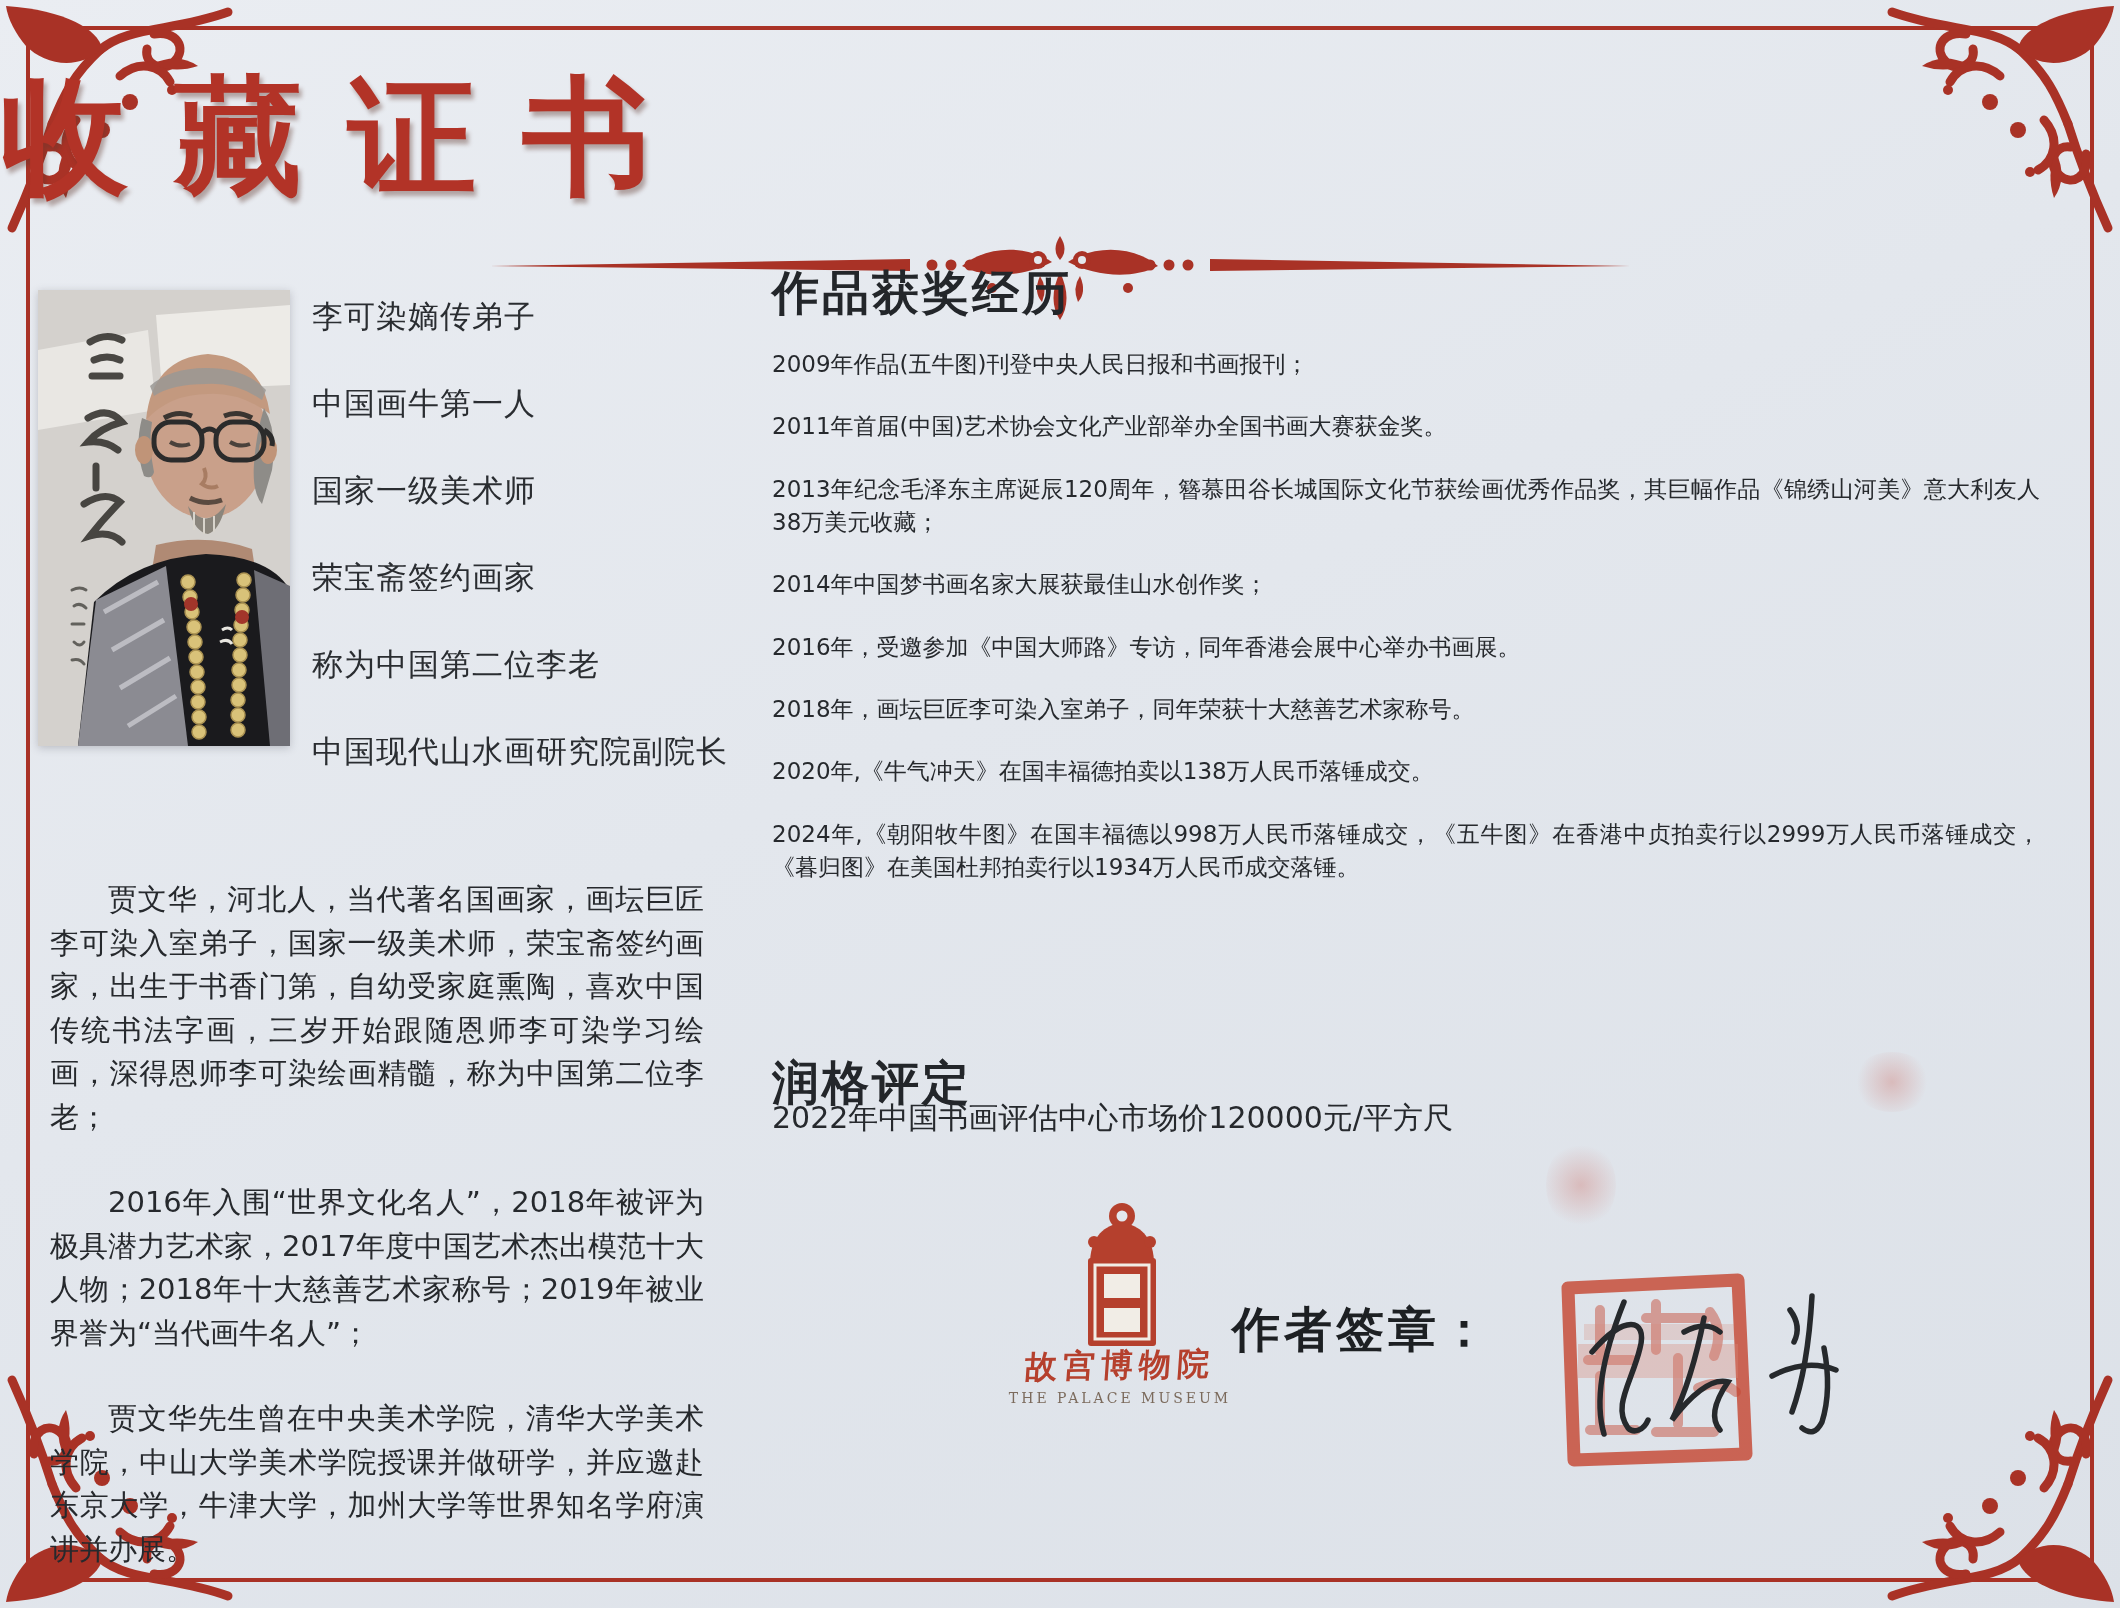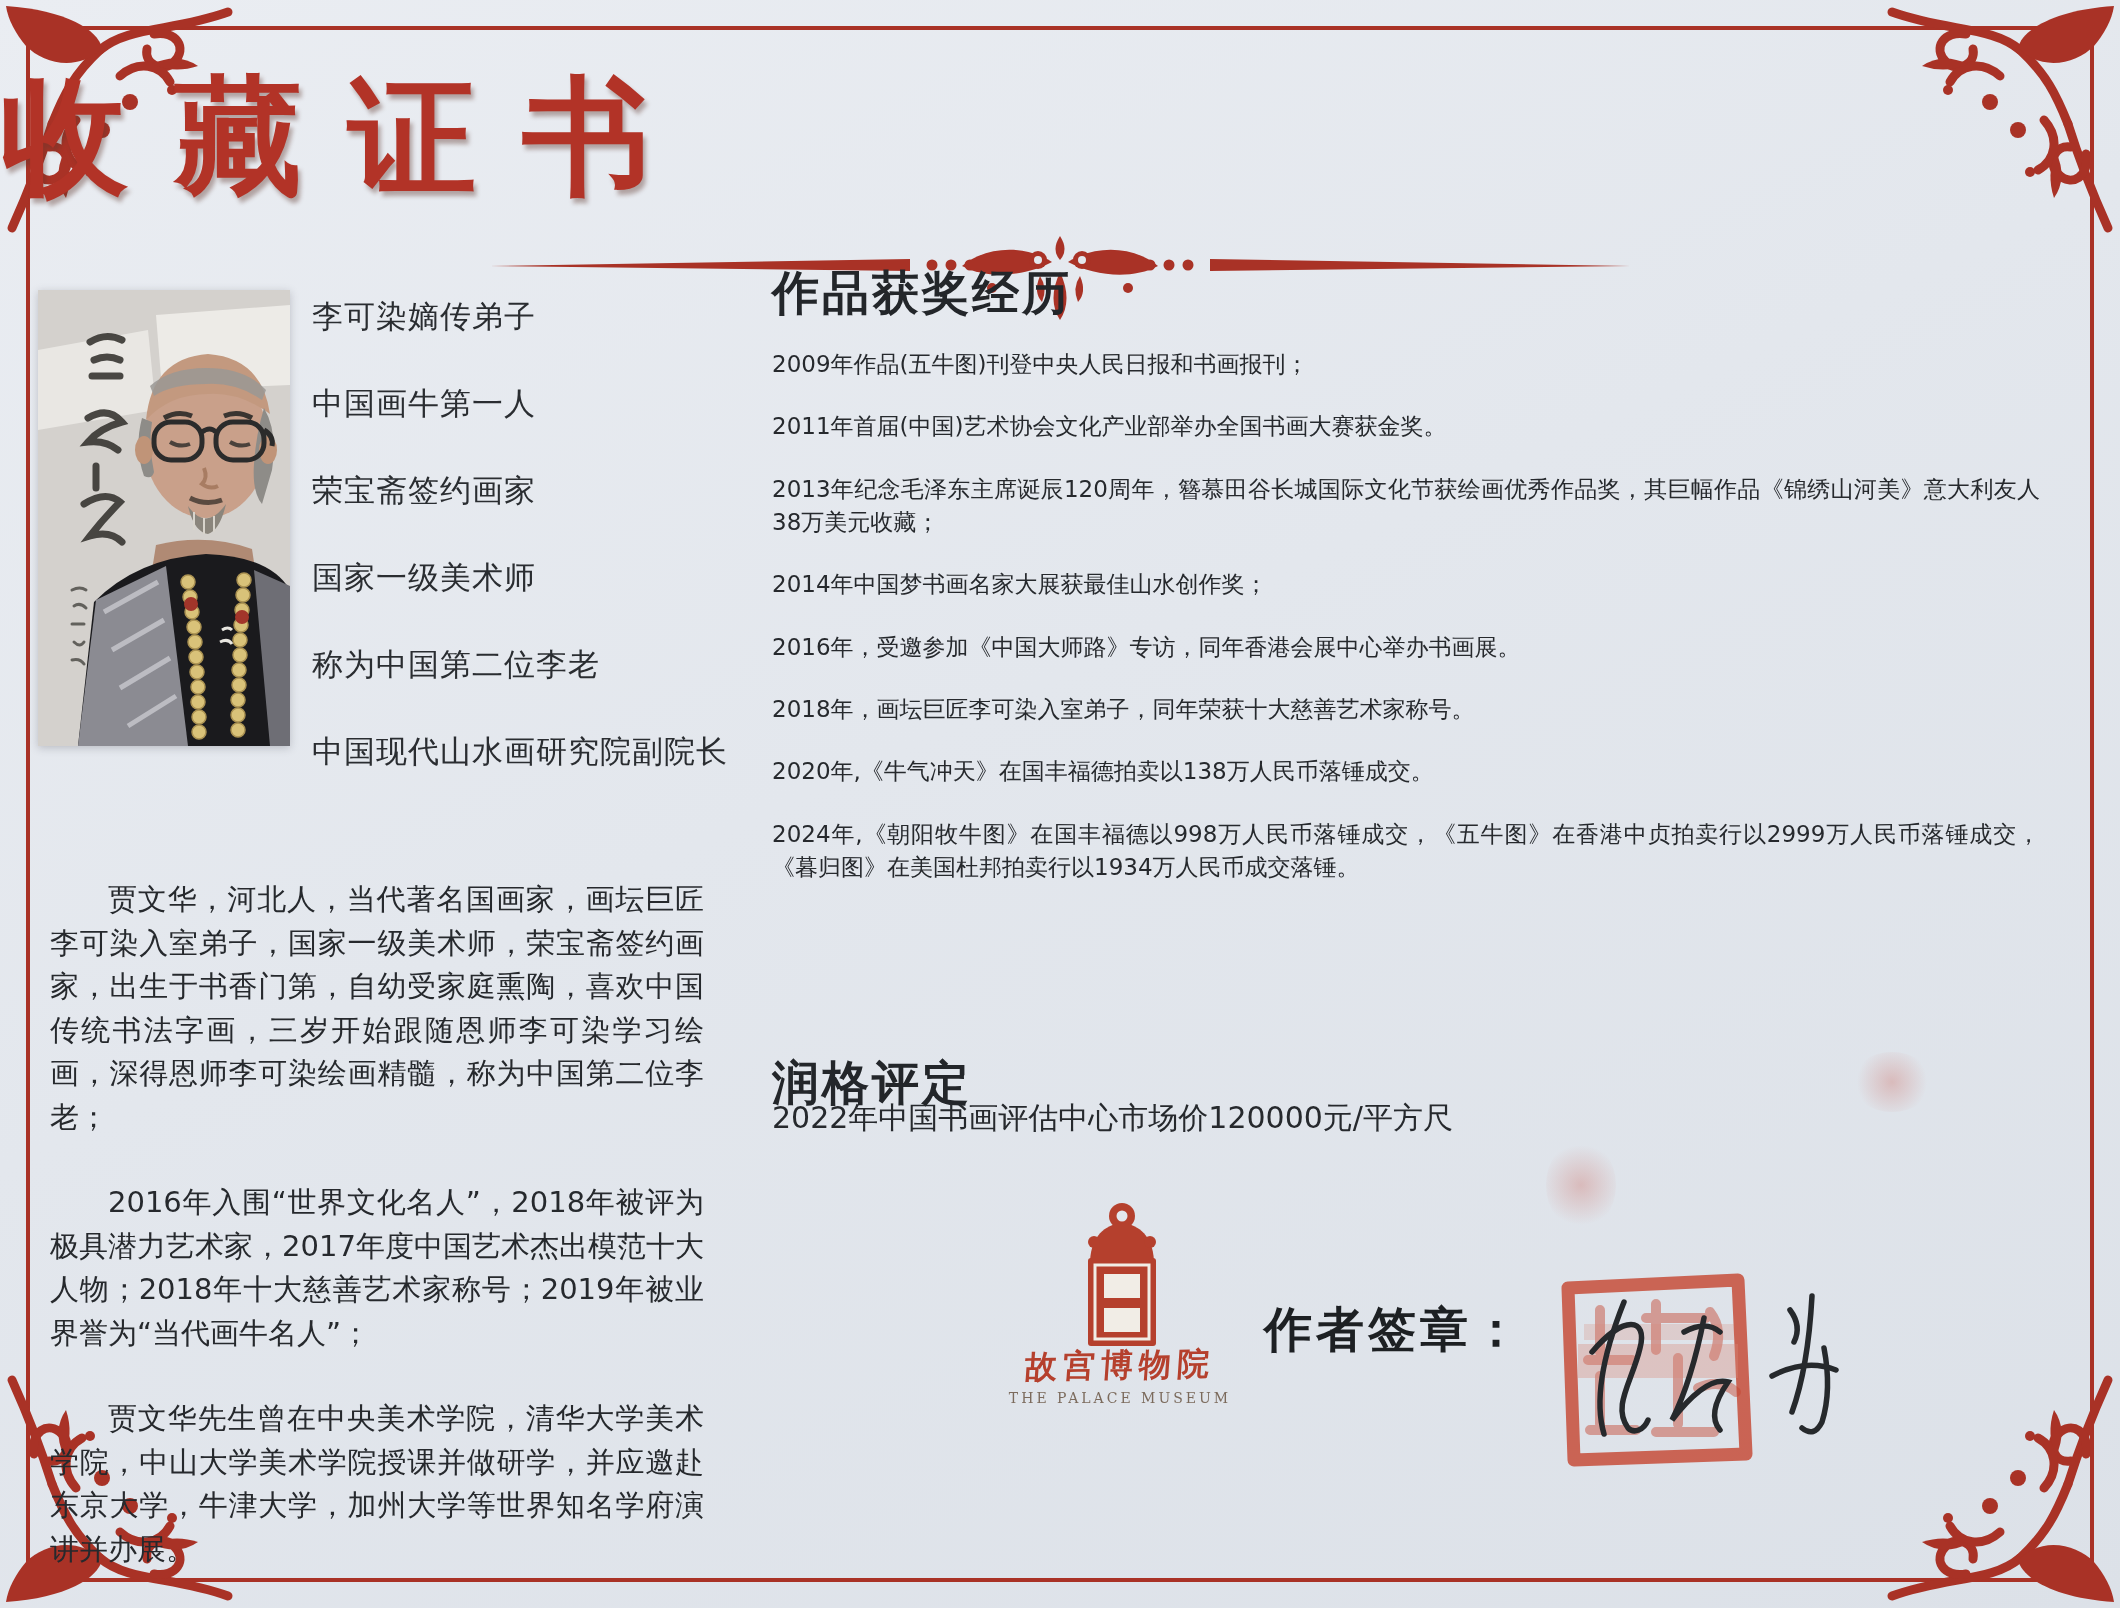--- a/index.html
+++ b/index.html
@@ -69,21 +69,21 @@
     font-family:"DejaVu Serif","Liberation Serif",serif;
     font-weight:700;font-size:32px;color:#b5402d;letter-spacing:6px;
     transform:skewX(-5deg) rotate(-1deg);
   }
   .museum-name-en{
     position:absolute;left:990px;top:1390px;width:260px;text-align:center;
     font-family:"DejaVu Serif","Liberation Serif",serif;
     font-size:14px;color:#7b6a5c;letter-spacing:3px;
   }
   .signature-label{
-    position:absolute;left:1264px;top:1298px;
+    position:absolute;left:1232px;top:1298px;
     font-size:48px;font-weight:900;letter-spacing:4px;color:#1d2023;
   }
   .seal-area{position:absolute;left:1528px;top:1248px;}
 
   .stain{
     position:absolute;border-radius:50%;
     background:radial-gradient(circle,rgba(205,110,100,.35) 0%,rgba(205,110,100,0) 70%);
   }
   .stain.s1{left:1852px;top:1052px;width:80px;height:60px;}
   .stain.s2{left:1546px;top:1140px;width:70px;height:90px;}
@@ -233,22 +233,22 @@
       </g>
       <circle cx="153" cy="314" r="7" fill="#a2352a"></circle>
       <circle cx="204" cy="327" r="7" fill="#a2352a"></circle>
       <path d="M184,340 q6,-4 10,0 M182,352 q8,-4 12,2" stroke="#e8e6e0" stroke-width="3" fill="none"></path>
     </g>
   </svg>
 
   <div class="credentials">
     <div class="credential">李可染嫡传弟子</div>
     <div class="credential">中国画牛第一人</div>
+    <div class="credential">国家一级美术师</div>
     <div class="credential">荣宝斋签约画家</div>
-    <div class="credential">国家一级美术师</div>
     <div class="credential">称为中国第二位李老</div>
     <div class="credential" style="width:460px">中国现代山水画研究院副院长</div>
   </div>
 
   <div class="intro-paragraphs">
     <p>贾文华，河北人，当代著名国画家，画坛巨匠李可染入室弟子，国家一级美术师，荣宝斋签约画家，出生于书香门第，自幼受家庭熏陶，喜欢中国传统书法字画，三岁开始跟随恩师李可染学习绘画，深得恩师李可染绘画精髓，称为中国第二位李老；</p>
     <p>2016年入围“世界文化名人”，2018年被评为极具潜力艺术家，2017年度中国艺术杰出模范十大人物；2018年十大慈善艺术家称号；2019年被业界誉为“当代画牛名人”；</p>
     <p>贾文华先生曾在中央美术学院，清华大学美术学院，中山大学美术学院授课并做研学，并应邀赴东京大学，牛津大学，加州大学等世界知名学府演讲并办展。</p>
   </div>
 

